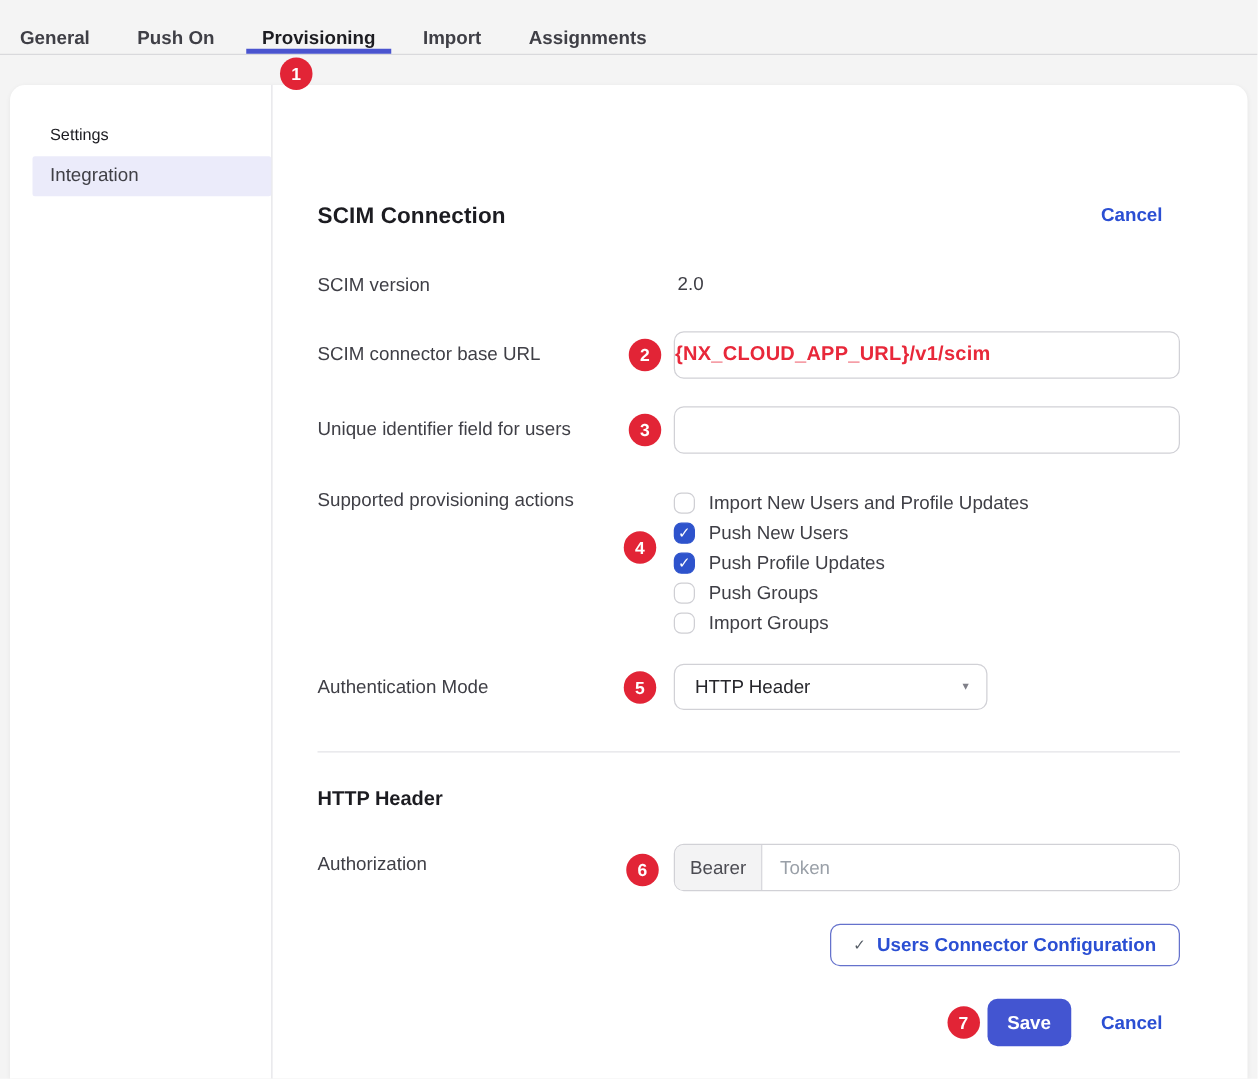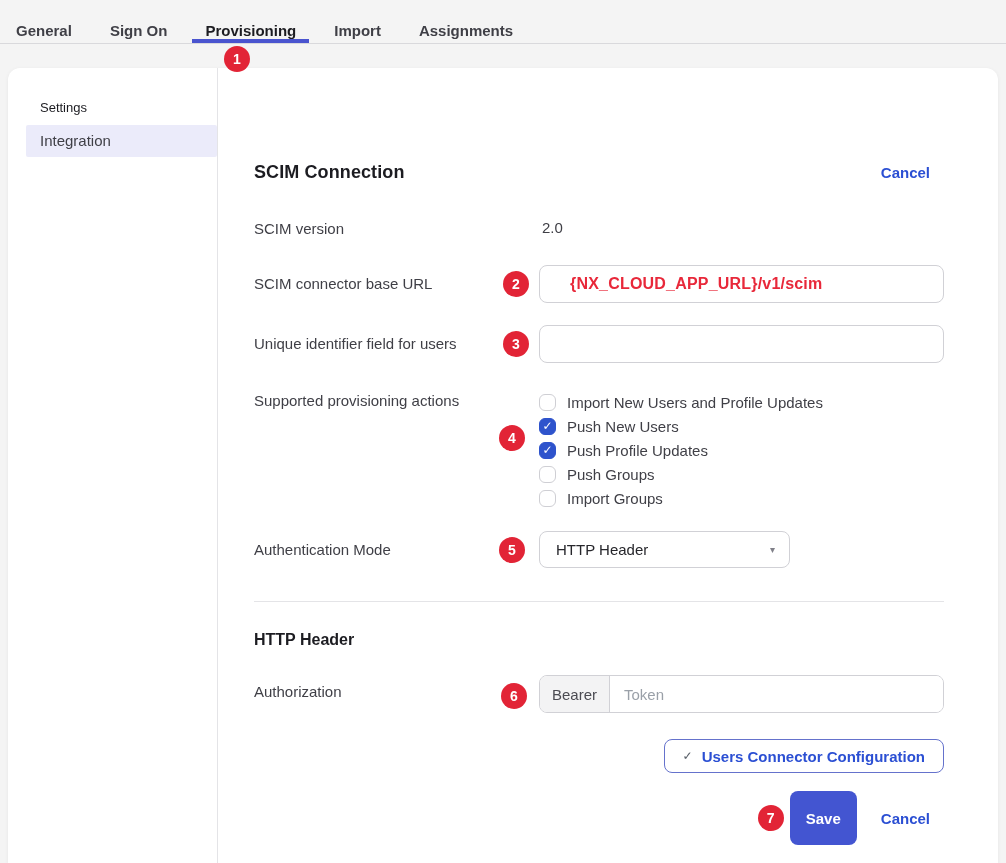--- a/index.html
+++ b/index.html
@@ -141,21 +141,21 @@
   .row-input { margin-top: 28px; height: 38px; }
   .row-input .form-label { padding-top: 10px; }
   .row-input .badge-abs { left: 249px; top: 6px; }
   .row-unique { margin-top: 22px; }
 
   .text-input {
     width: 100%;
     height: 38px;
     border: 1px solid #d1d1d6;
     border-radius: 8px;
-    padding: 0 30px;
+    padding: 0 0;
     font-size: 16px;
     font-family: "Liberation Sans", sans-serif;
     color: #26262b;
     outline: none;
     background: #fff;
   }
   .text-input.url-value {
     color: #e8283a;
     font-weight: 700;
     letter-spacing: 0.2px;
@@ -294,39 +294,39 @@
 
   .row-save {
     margin-top: 26px;
     display: flex;
     justify-content: flex-end;
     align-items: center;
     height: 38px;
   }
   .row-save .badge { margin-right: 6px; }
   .save-btn {
-    height: 54px;
+    height: 38px;
     padding: 0 16px;
     background: #4355d1;
     border: none;
     border-radius: 8px;
     color: #ffffff;
     font-size: 15px;
     font-weight: 700;
     cursor: pointer;
     font-family: "Liberation Sans", sans-serif;
   }
   .row-save .link-btn { margin-left: 24px; }
 </style>
 </head>
 <body>
 
 <div class="tabbar">
   <div class="tab">General</div>
-  <div class="tab">Sign On</div>
+  <div class="tab">Push On</div>
   <div class="tab active">Provisioning</div>
   <div class="tab">Import</div>
   <div class="tab">Assignments</div>
 </div>
 
 <div class="badge badge-abs" id="badge-1">1</div>
 
 <div class="card">
 
   <div class="sidebar">

